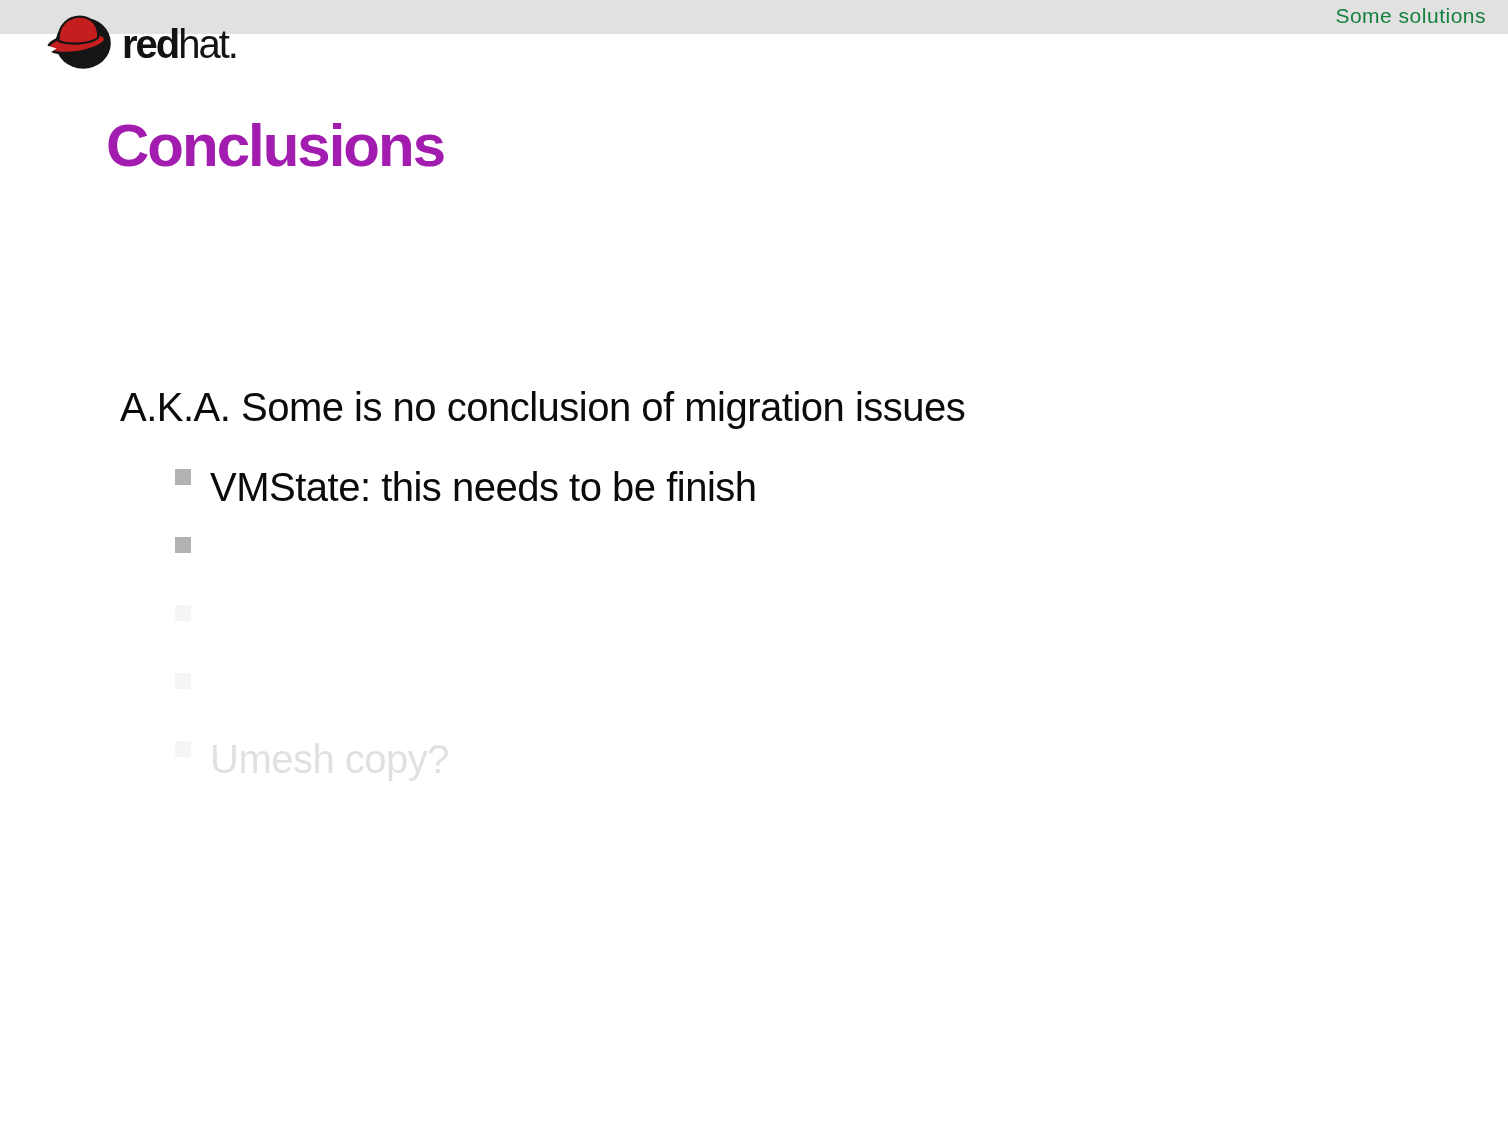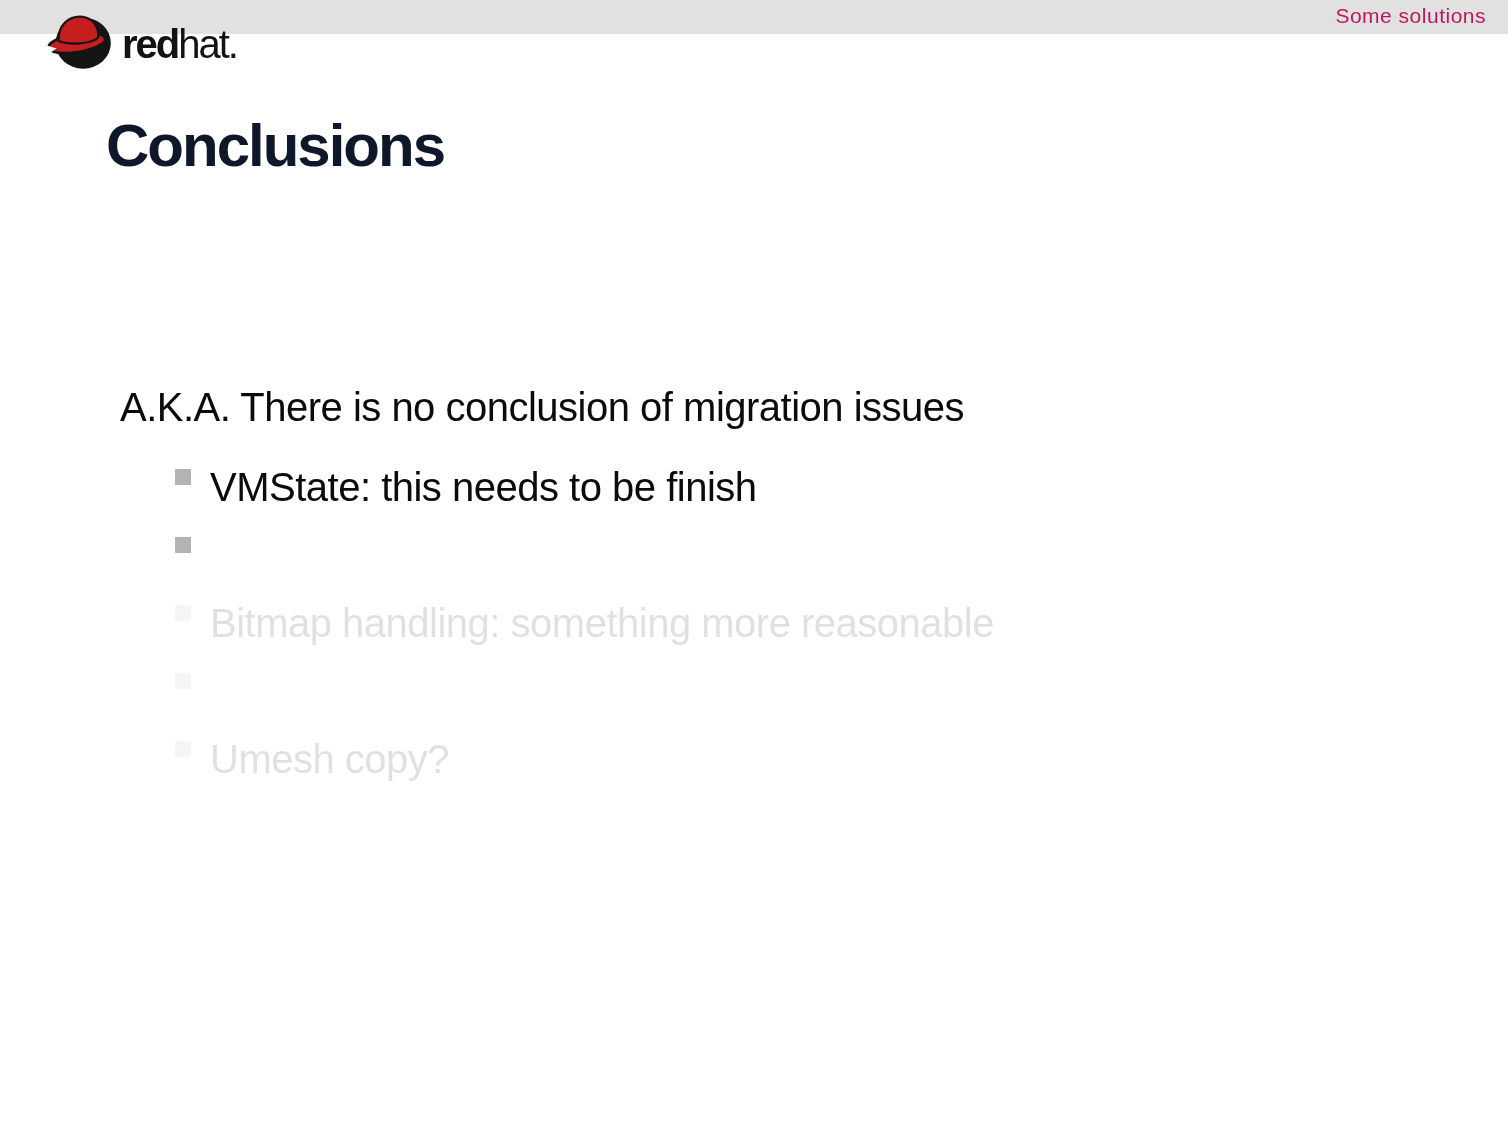--- a/index.html
+++ b/index.html
@@ -25,21 +25,21 @@
     height: 34px;
     background: #e1e1e1;
   }
   .section-label {
     position: absolute;
     top: 0;
     right: 22px;
     height: 34px;
     line-height: 32px;
     font-size: 21px;
-    color: #be185d;
+    color: #15803d;
     letter-spacing: 0.5px;
   }
 
   
   .logo {
     position: absolute;
     left: 46px;
     top: 12px;
     display: flex;
     align-items: flex-end;
@@ -58,21 +58,21 @@
   .wordmark .reg-part  { font-weight: 400; }
 
   
   .slide-title {
     position: absolute;
     left: 106px;
     top: 116px;
     font-size: 60px;
     font-weight: 700;
     letter-spacing: -2px;
-    color: #0f172a;
+    color: #a21caf;
     line-height: 1;
   }
 
   
   .slide-body {
     position: absolute;
     left: 120px;
     top: 383px;
     width: 1330px;
   }
@@ -129,32 +129,31 @@
       <path d="M0,31 L10,34 L1,40 Z" fill="#ffffff"></path>
     </svg>
     <div class="wordmark">
       <span class="bold-part">red</span><span class="reg-part">hat.</span>
     </div>
   </div>
 
   <div class="slide-title">Conclusions</div>
 
   <div class="slide-body">
-    <div class="lead-line">A.K.A. There is no conclusion of migration issues</div>
+    <div class="lead-line">A.K.A. Some is no conclusion of migration issues</div>
     <ul class="bullet-list">
         <li class="bullet">
           <span class="sq"></span>
           <span class="btext">VMState: this needs to be finish</span>
         </li>
         <li class="bullet">
           <span class="sq"></span>
         </li>
         <li class="bullet covered">
           <span class="sq"></span>
-          <span class="btext">Bitmap handling: something more reasonable</span>
         </li>
         <li class="bullet covered">
           <span class="sq"></span>
         </li>
         <li class="bullet covered">
           <span class="sq"></span>
           <span class="btext">Umesh copy?</span>
         </li>
       </ul>
   </div>

